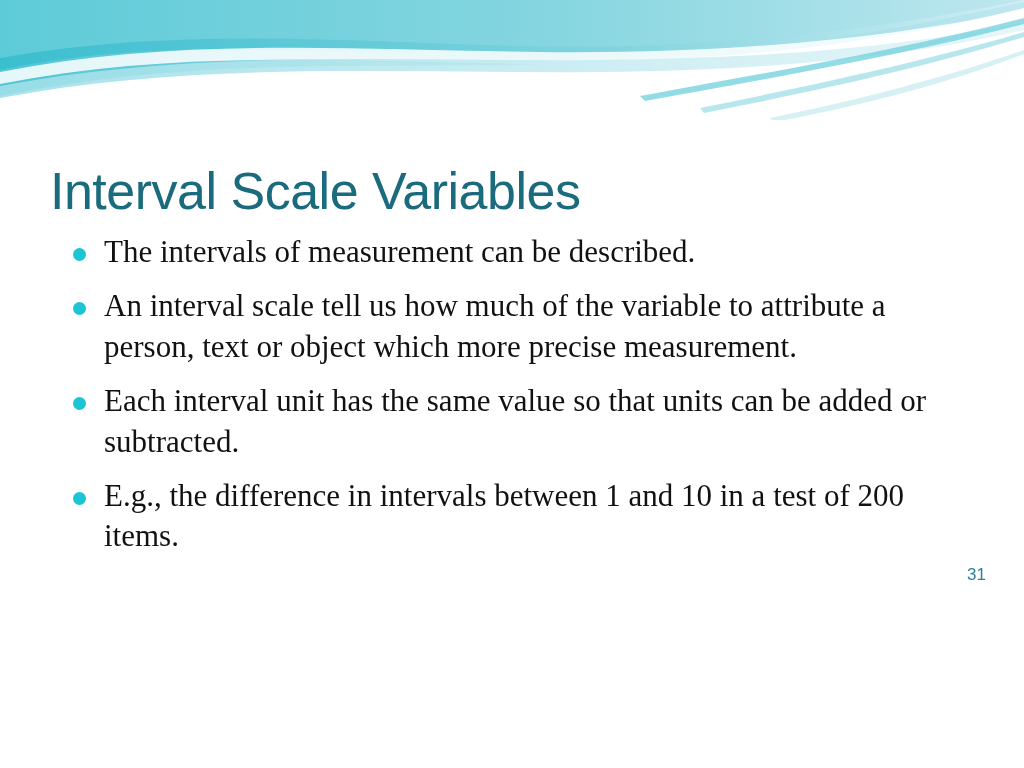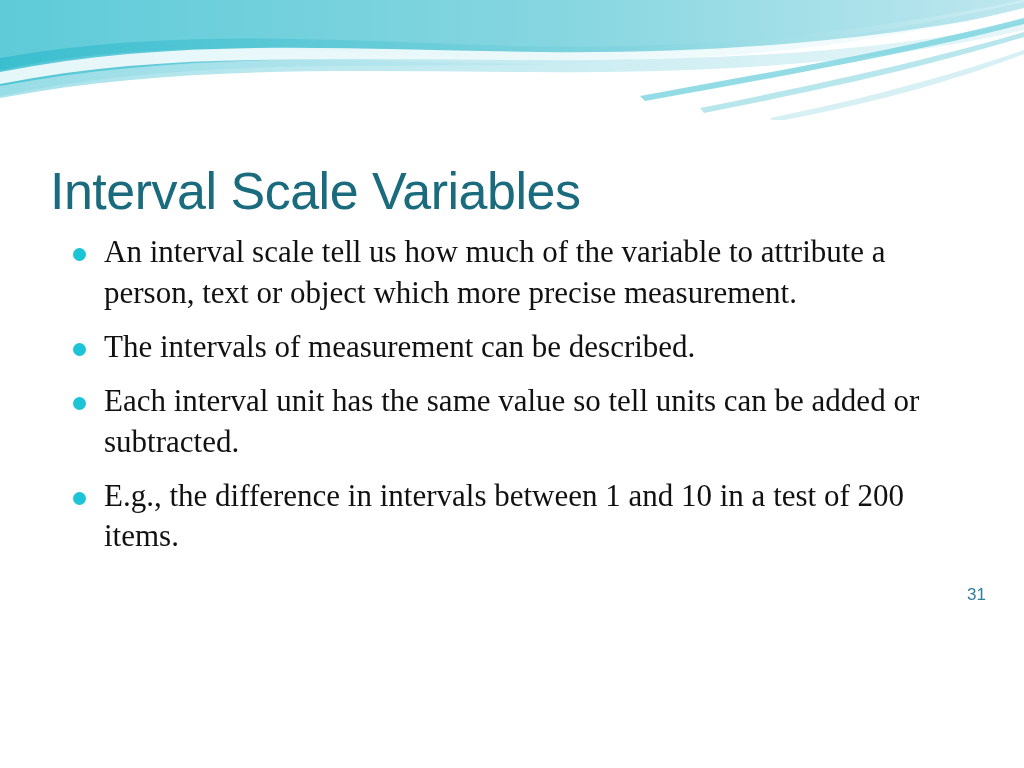--- a/index.html
+++ b/index.html
@@ -67,21 +67,21 @@
     left: 11px;
     top: 16px;
     width: 13px;
     height: 13px;
     border-radius: 50%;
     background: #1bc5d6;
   }
   .page-number {
     position: absolute;
     right: 38px;
-    bottom: 4px;
+    bottom: 24px;
     font-family: "Liberation Sans", sans-serif;
     font-size: 17px;
     color: #2e7f9c;
   }
 </style>
 </head>
 <body>
 
 <div class="slide">
 
@@ -109,21 +109,21 @@
       <path d="M0,86 C200,48 400,62 600,60 C790,58 920,44 1024,22 L1024,30 C920,54 790,70 600,72 C400,74 200,60 0,98 Z" fill="url(#waveGradC)" opacity="0.9"></path>
       <path d="M640,96 C760,74 900,50 1024,18 L1024,24 C900,56 760,80 645,101 Z" fill="#6fd0dc" opacity="0.75"></path>
       <path d="M700,108 C810,86 930,60 1024,32 L1024,37 C930,66 812,92 704,113 Z" fill="#9adce6" opacity="0.7"></path>
       <path d="M770,118 C860,100 950,76 1024,50 L1024,54 C952,82 862,106 774,122 Z" fill="#c4e9f0" opacity="0.7"></path>
     </svg>
   </div>
 
   <h1 class="slide-title">Interval Scale Variables</h1>
 
   <ul class="body-list">
+    <li class="bullet-item">The intervals of measurement can be described.</li>
     <li class="bullet-item">An interval scale tell us how much of the variable to attribute a person, text or object which more precise measurement.</li>
-    <li class="bullet-item">The intervals of measurement can be described.</li>
-    <li class="bullet-item">Each interval unit has the same value so tell units can be added or subtracted.</li>
+    <li class="bullet-item">Each interval unit has the same value so that units can be added or subtracted.</li>
     <li class="bullet-item">E.g., the difference in intervals between 1 and 10 in a test of 200 items.</li>
   </ul>
 
   <div class="page-number">31</div>
 
 </div>
 
 </body></html>

